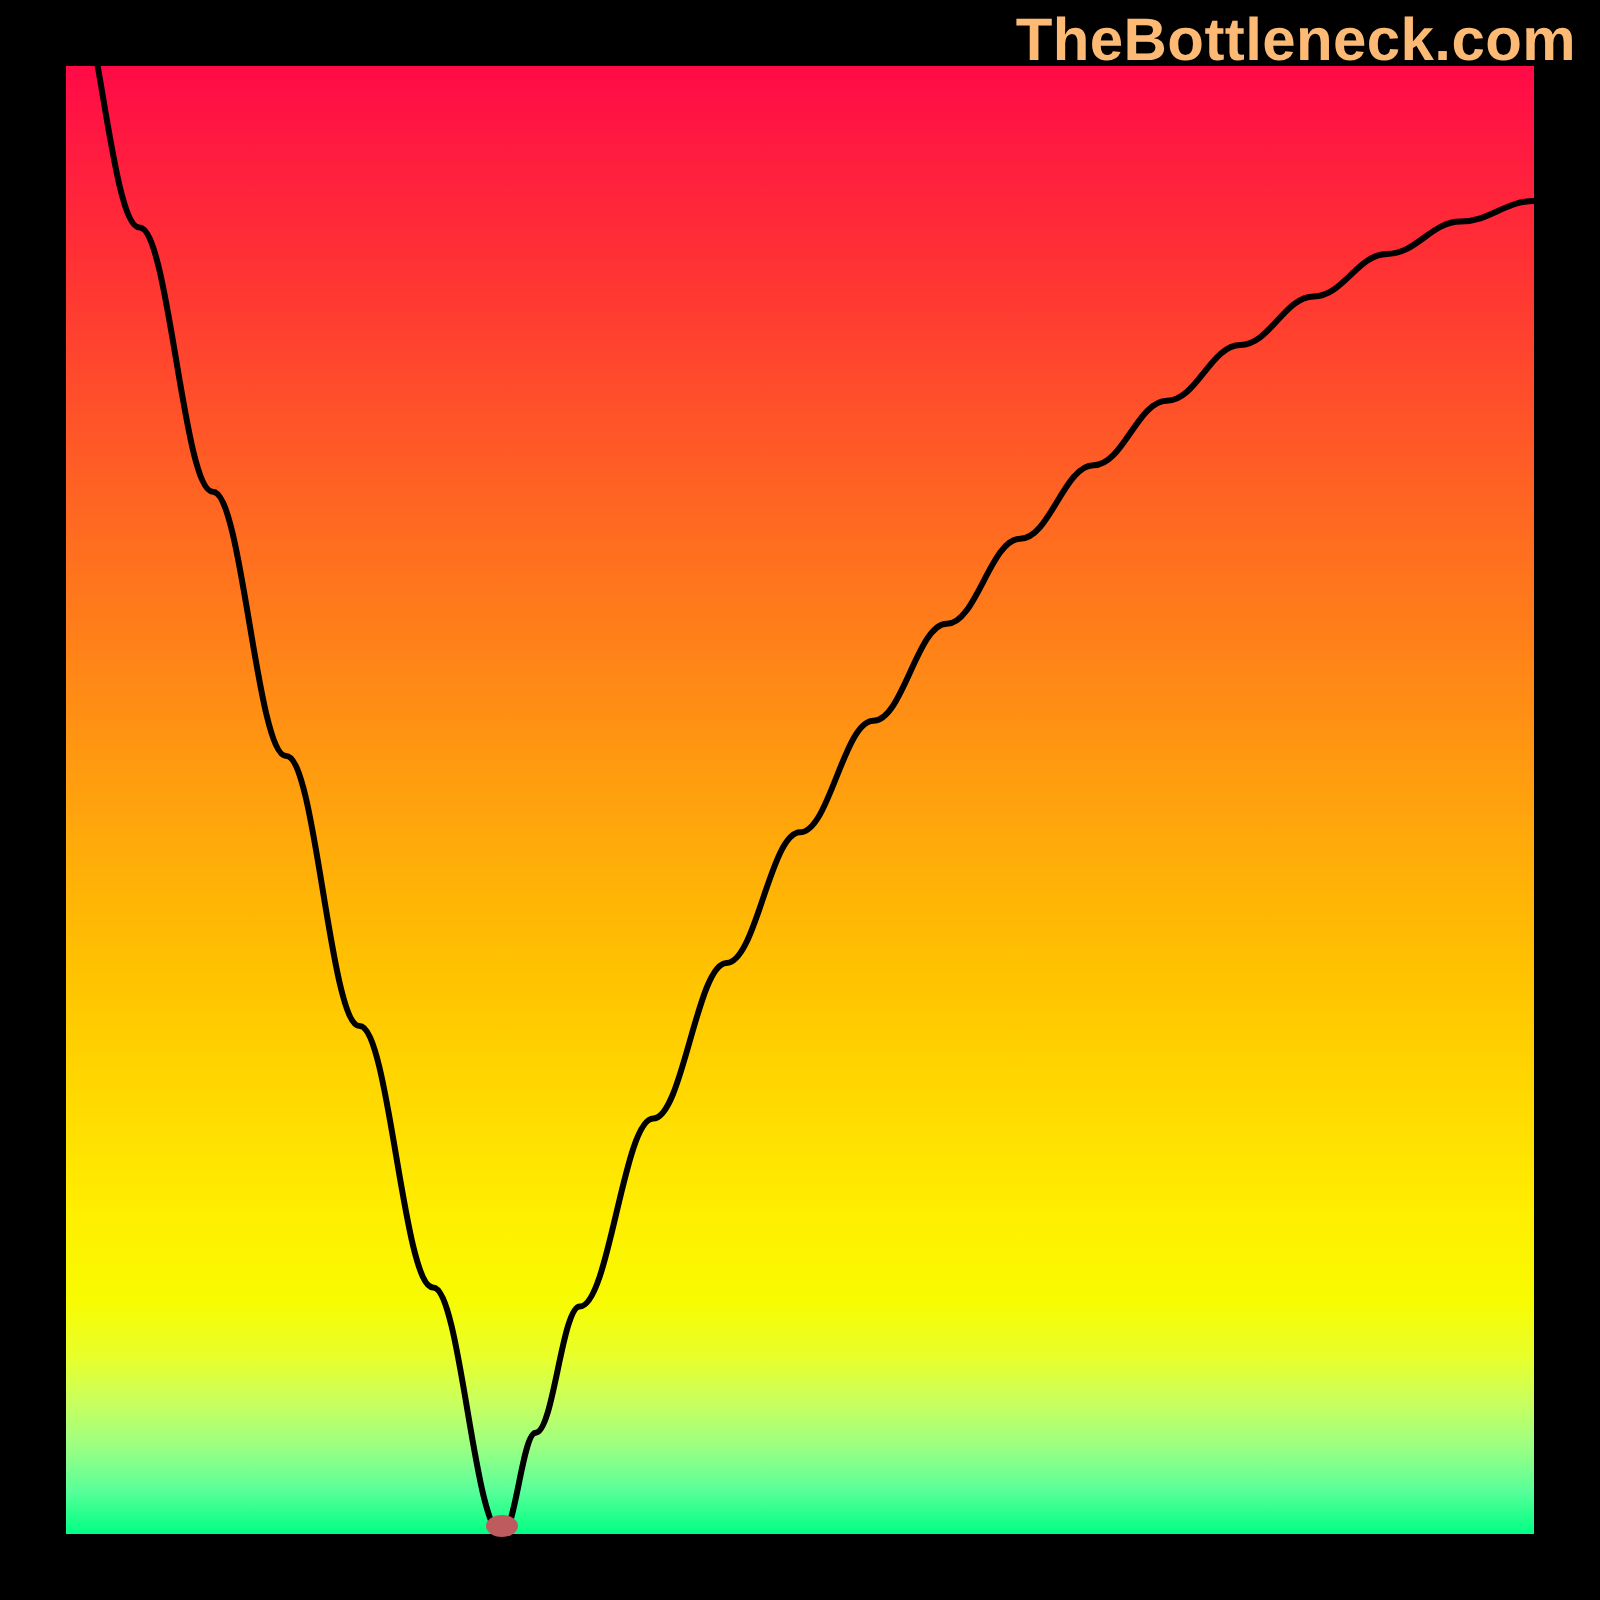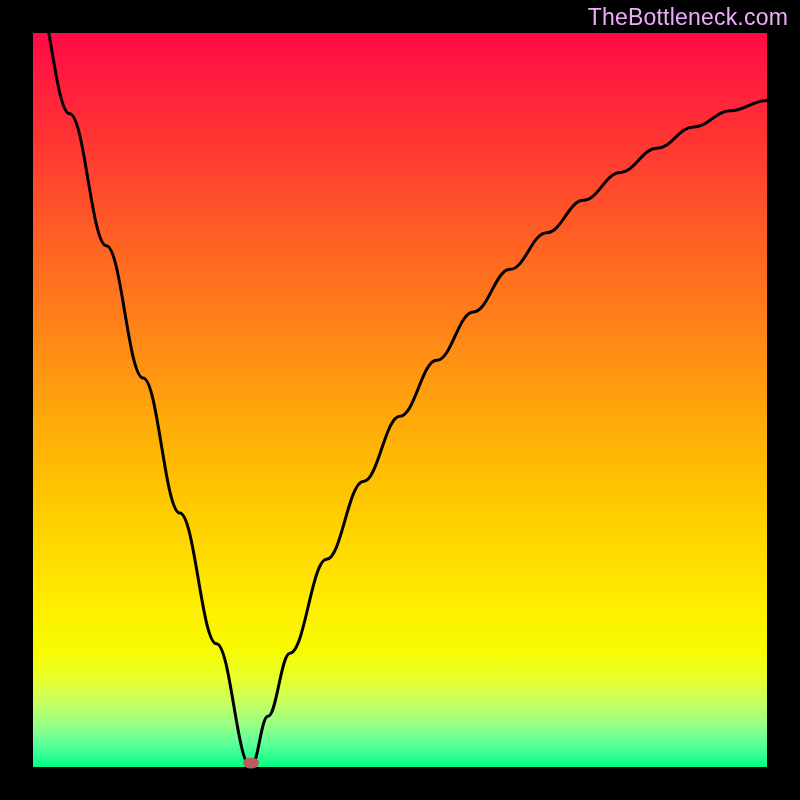--- a/index.html
+++ b/index.html
@@ -8,24 +8,25 @@
     height: 800px;
     background: #000;
     position: relative;
     overflow: hidden;
     font-family: Arial, Helvetica, sans-serif;
   }
   .watermark {
     position: absolute;
     top: 4px;
     right: 12px;
-    color: #f0abfc;
-    font-size: 23px;
+    color: #fdba74;
+    font-size: 30px;
     letter-spacing: 0.2px;
     z-index: 10;
+    font-weight: bold;
   }
   .plot-area {
     position: absolute;
     left: 33px;
     top: 33px;
     width: 734px;
     height: 734px;
     background: linear-gradient(to bottom,
       #ff0a47 0%,
       #ff1f3e 7%,

